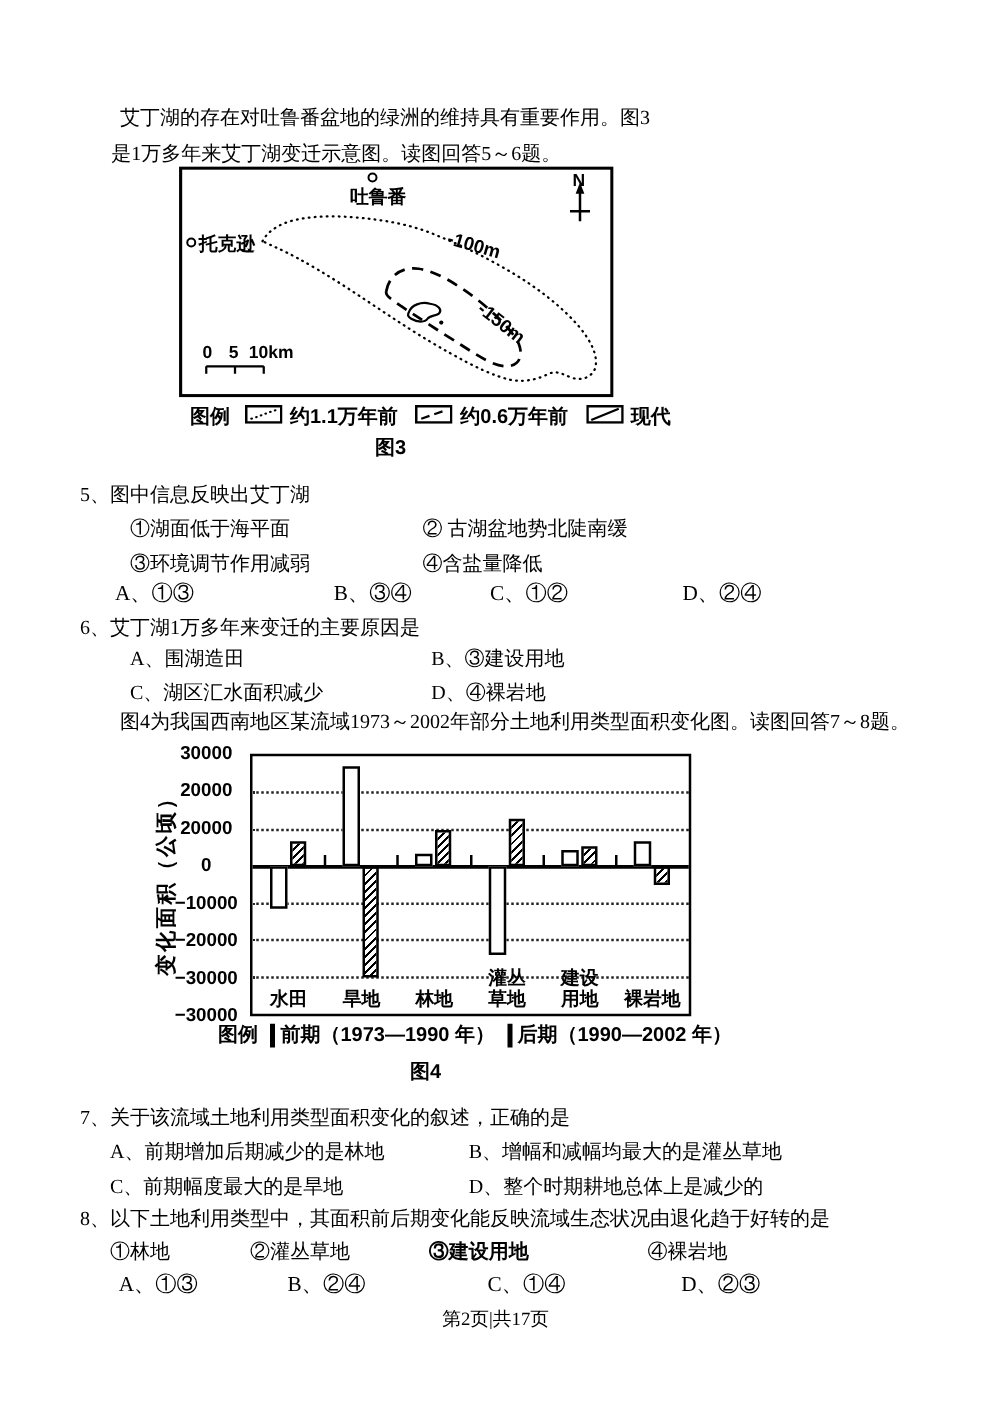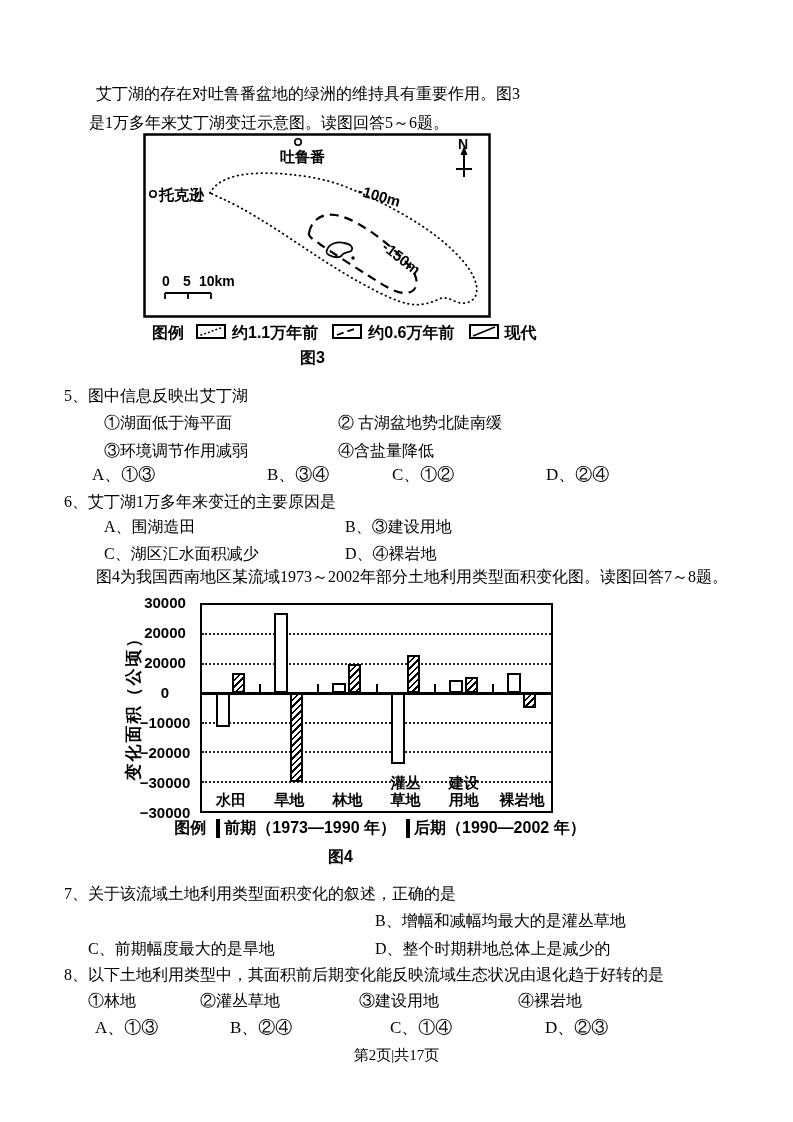--- a/index.html
+++ b/index.html
@@ -185,28 +185,29 @@
   <div class="fig4-legend">
     <span>图例</span>
     <span class="swatch white"></span>
     <span>前期（1973—1990 年）</span>
     <span class="swatch hatch"></span>
     <span>后期（1990—2002 年）</span>
   </div>
   <div class="caption" style="left:328px; top:847px;">图4</div>
 
   <div class="tline" style="left:64px;  top:884px;">7、关于该流域土地利用类型面积变化的叙述，正确的是</div>
+  <div class="tline" style="left:88px;  top:911px;">A、前期增加后期减少的是林地</div>
   <div class="tline" style="left:375px; top:911px;">B、增幅和减幅均最大的是灌丛草地</div>
   <div class="tline" style="left:375px; top:939px;">D、整个时期耕地总体上是减少的</div>
   <div class="tline" style="left:88px;  top:939px;">C、前期幅度最大的是旱地</div>
 
   <div class="tline" style="left:64px;  top:965px;">8、以下土地利用类型中，其面积前后期变化能反映流域生态状况由退化趋于好转的是</div>
   <div class="tline" style="left:88px;  top:991px;">①林地</div>
   <div class="tline" style="left:200px; top:991px;">②灌丛草地</div>
-  <div class="tline" style="left:359px; top:991px;">③建设用地</div>
+  <div class="tline" style="left:343px; top:991px;font-weight:bold;">③建设用地</div>
   <div class="tline" style="left:518px; top:991px;">④裸岩地</div>
   <div class="tline" style="left:95px;  top:1016px; font-size:17px;">A、①③</div>
   <div class="tline" style="left:230px; top:1016px; font-size:17px;">B、②④</div>
   <div class="tline" style="left:390px; top:1016px; font-size:17px;">C、①④</div>
   <div class="tline" style="left:545px; top:1016px; font-size:17px;">D、②③</div>
 
   <div class="footer">第2页|共17页</div>
 <div class="ytick" style="left: 135px; top: 594px;">30000</div>
     <div class="ytick" style="left: 135px; top: 624px;">20000</div>
     <div class="ytick" style="left: 135px; top: 654px;">20000</div>

